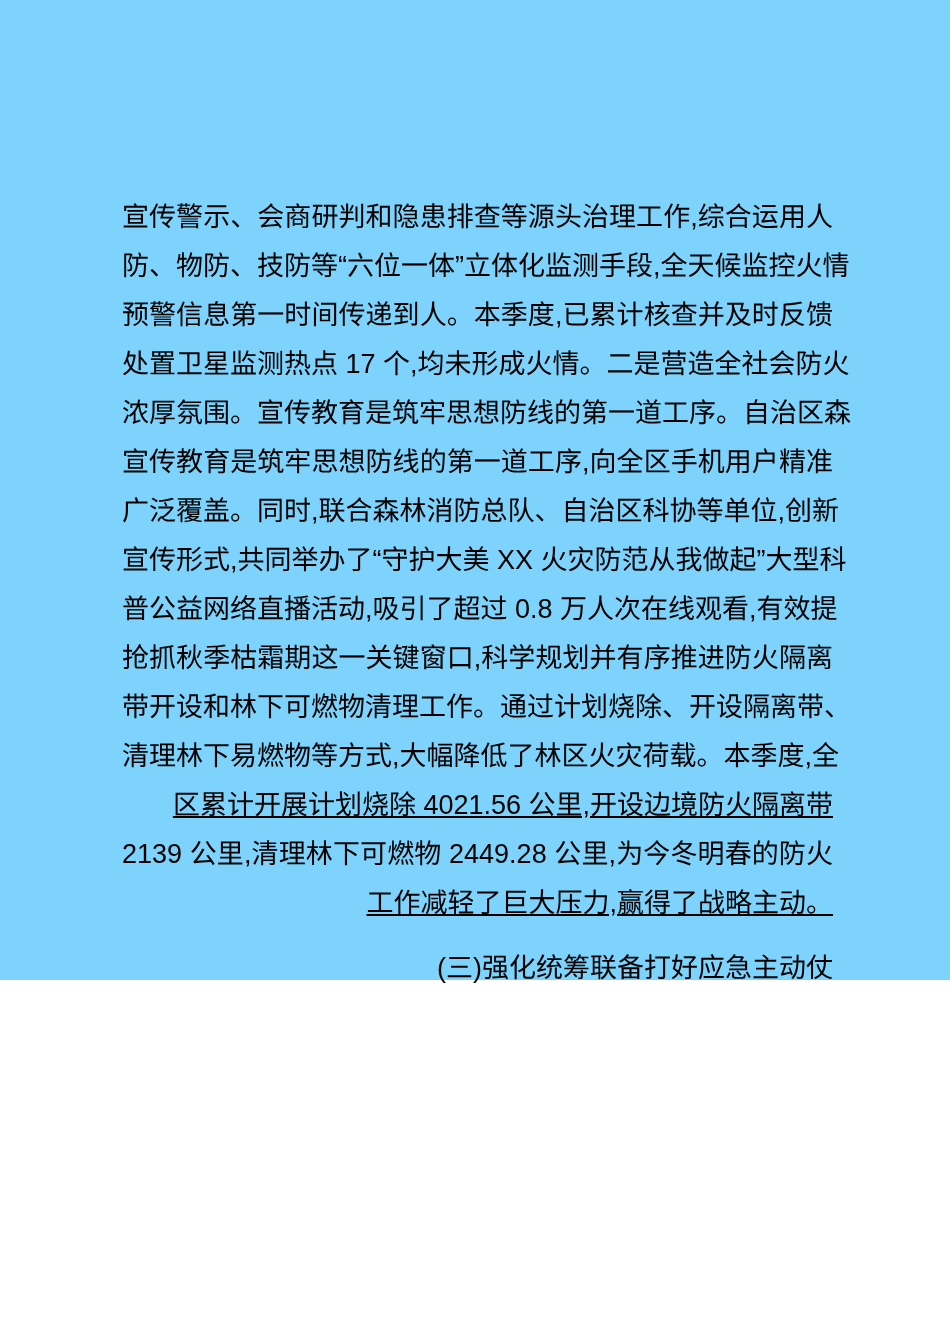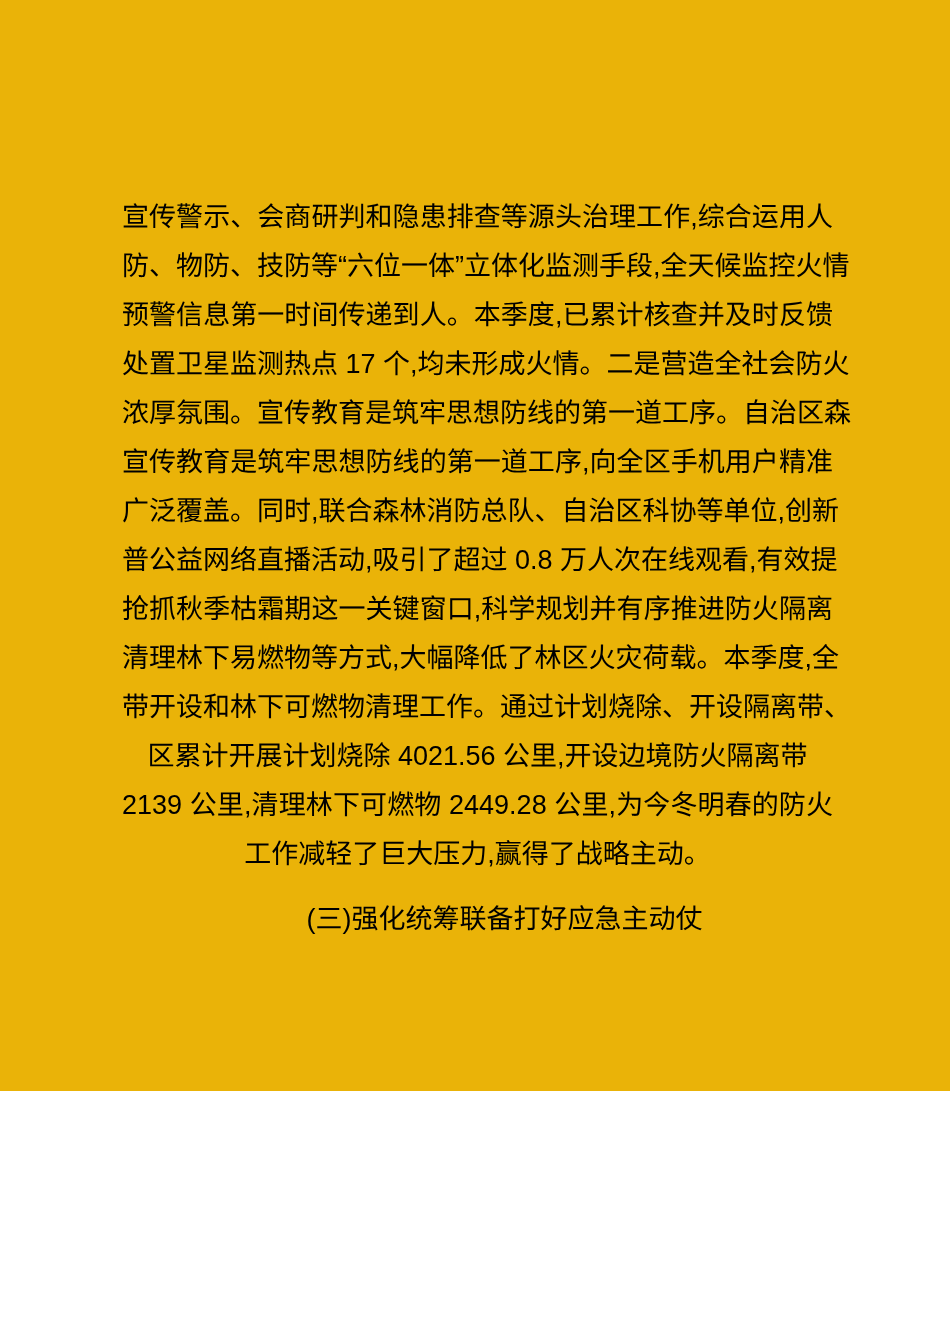--- a/index.html
+++ b/index.html
@@ -12,22 +12,22 @@
     height: 1344px;
     position: relative;
     overflow: hidden;
     font-family: "Liberation Sans", sans-serif;
   }
   .doc-page {
     position: absolute;
     left: 0;
     top: 0;
     width: 950px;
-    height: 1091px;
-    background: #eab308;
+    height: 980px;
+    background: #7dd3fc;
   }
   .doc-body {
     position: absolute;
     left: 122px;
     top: 193px;
     width: 711px;
     color: #000000;
     font-size: 27px;
     line-height: 49px;
     font-weight: 400;
@@ -35,46 +35,48 @@
   }
   
   .line {
     text-align: justify;
     text-align-last: justify;
     white-space: nowrap;
     height: 49px;
   }
   
   .line--plain {
-    text-align: center;
+    text-align: right;
     text-align-last: auto;
+    text-decoration: underline;
   }
   
   .heading {
-    text-align: center;
+    text-align: right;
     text-align-last: auto;
     text-indent: 54px;
     margin-top: 16px;
     height: 49px;
   }
 </style>
 </head>
 <body>
 
 <div class="doc-page">
   <div class="doc-body">
     <div class="line">宣传警示、会商研判和隐患排查等源头治理工作,综合运用人</div>
     <div class="line">防、物防、技防等“六位一体”立体化监测手段,全天候监控火情</div>
     <div class="line">预警信息第一时间传递到人。本季度,已累计核查并及时反馈</div>
     <div class="line">处置卫星监测热点 17 个,均未形成火情。二是营造全社会防火</div>
     <div class="line">浓厚氛围。宣传教育是筑牢思想防线的第一道工序。自治区森</div>
     <div class="line">宣传教育是筑牢思想防线的第一道工序,向全区手机用户精准</div>
     <div class="line">广泛覆盖。同时,联合森林消防总队、自治区科协等单位,创新</div>
+    <div class="line">宣传形式,共同举办了“守护大美 XX 火灾防范从我做起”大型科</div>
     <div class="line">普公益网络直播活动,吸引了超过 0.8 万人次在线观看,有效提</div>
     <div class="line">抢抓秋季枯霜期这一关键窗口,科学规划并有序推进防火隔离</div>
+    <div class="line">带开设和林下可燃物清理工作。通过计划烧除、开设隔离带、</div>
     <div class="line">清理林下易燃物等方式,大幅降低了林区火灾荷载。本季度,全</div>
-    <div class="line">带开设和林下可燃物清理工作。通过计划烧除、开设隔离带、</div>
     <div class="line line--plain">区累计开展计划烧除 4021.56 公里,开设边境防火隔离带</div>
     <div class="line">2139 公里,清理林下可燃物 2449.28 公里,为今冬明春的防火</div>
     <div class="line line--plain">工作减轻了巨大压力,赢得了战略主动。</div>
     <div class="heading">(三)强化统筹联备打好应急主动仗</div>
   </div>
 </div>
 
 </body></html>

